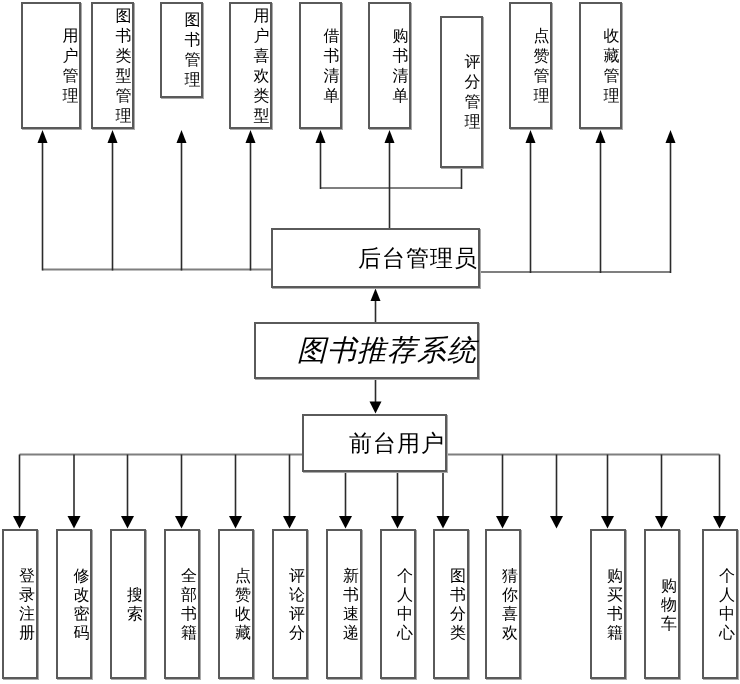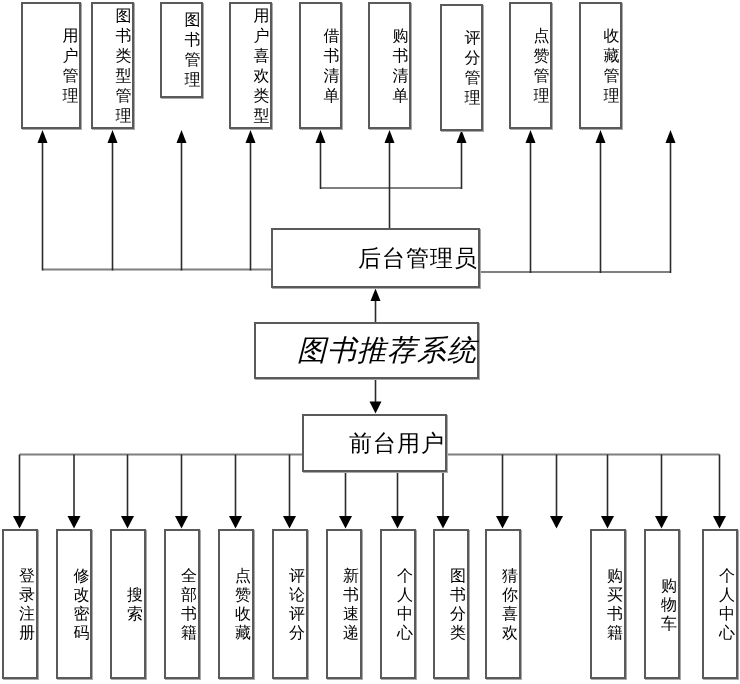--- a/index.html
+++ b/index.html
@@ -120,21 +120,21 @@
     </div>
   <div class="node vnode" style="left:229px;top:2px;width:43px;height:127px">
       <span class="vtext">用户喜欢类型</span>
     </div>
   <div class="node vnode" style="left:299px;top:2px;width:43px;height:127px">
       <span class="vtext">借书清单</span>
     </div>
   <div class="node vnode" style="left:368px;top:2px;width:43px;height:127px">
       <span class="vtext">购书清单</span>
     </div>
-  <div class="node vnode" style="left:440px;top:4px;width:43px;height:127px">
+  <div class="node vnode" style="left:440px;top:16px;width:43px;height:152px">
       <span class="vtext">评分管理</span>
     </div>
   <div class="node vnode" style="left:509px;top:2px;width:43px;height:127px">
       <span class="vtext">点赞管理</span>
     </div>
   <div class="node vnode" style="left:579px;top:2px;width:43px;height:127px">
       <span class="vtext">收藏管理</span>
     </div>
 
   <div class="node hnode" id="node-admin" style="left:271px;top:228px;width:209px;height:60px">

